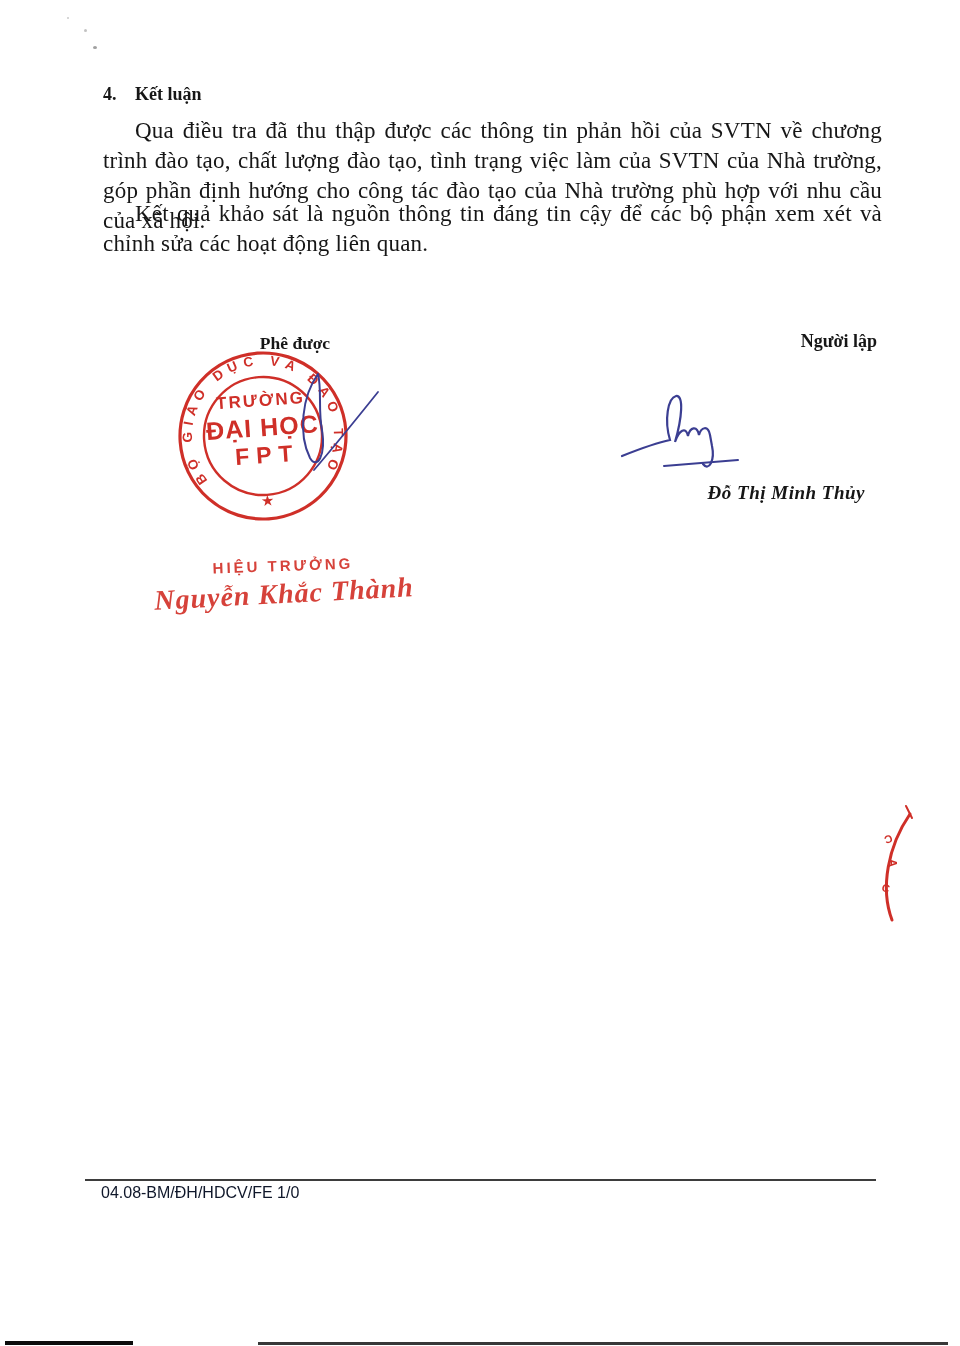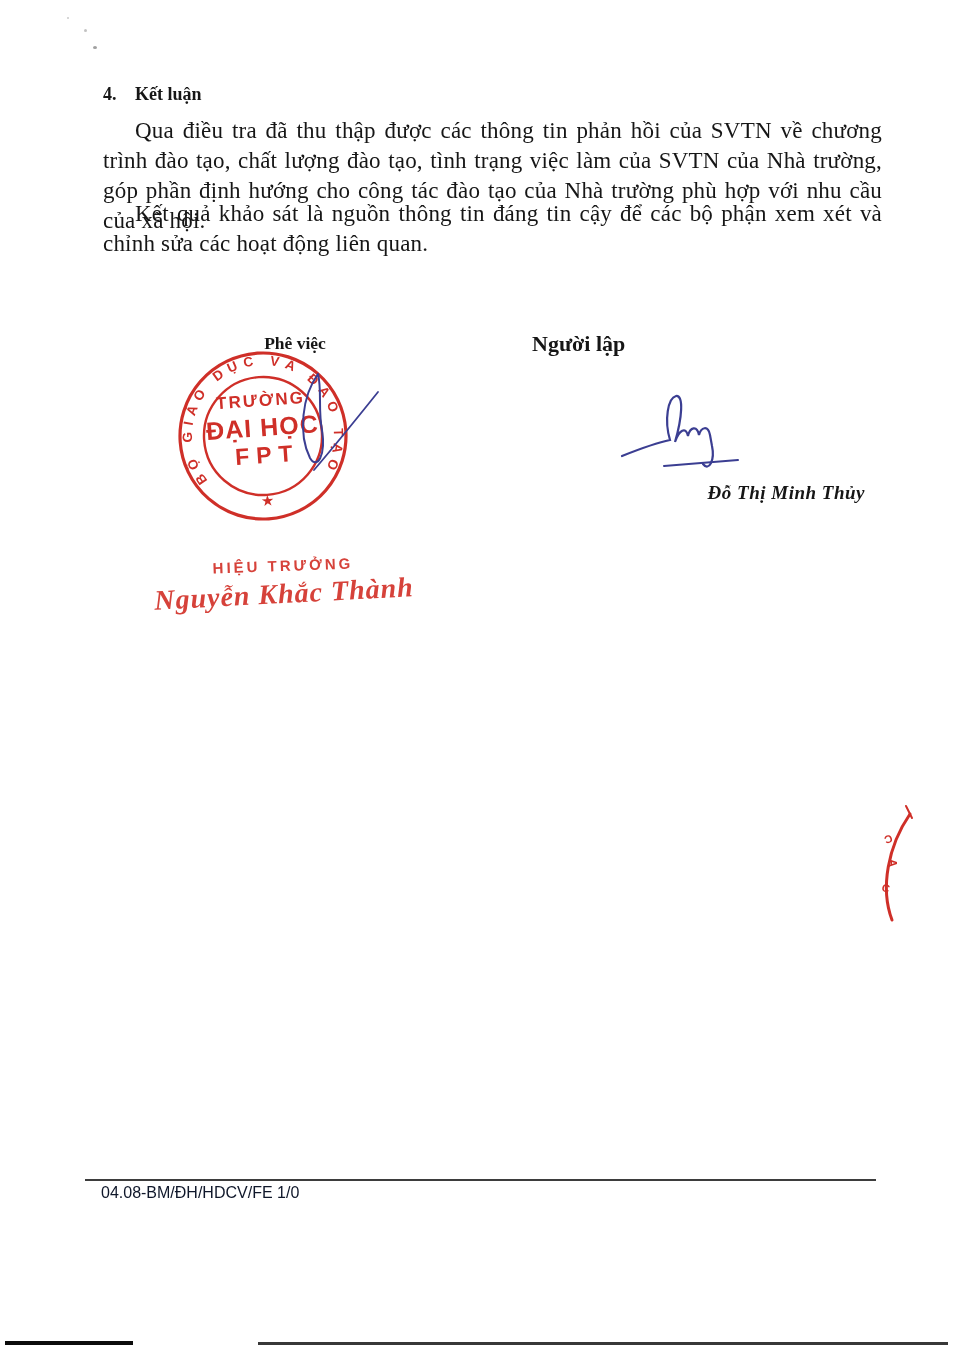--- a/index.html
+++ b/index.html
@@ -27,22 +27,22 @@
     letter-spacing:.2px;
   }
   .para1{top:116px;}
   .para2{top:199px;}
   
   .dateline{
     position:absolute;left:505px;top:294px;width:370px;
     text-align:center;font-size:17.5px;
   }
   .creator-title{
-    position:absolute;left:532px;top:331px;width:370px;
-    text-align:left;font-size:22px;font-weight:bold;
+    position:absolute;left:507px;top:331px;width:370px;
+    text-align:right;font-size:18px;font-weight:bold;
   }
   .approve-title{
     position:absolute;left:210px;top:333px;width:170px;
     text-align:center;font-size:17.5px;font-weight:bold;
   }
   .creator-name{
     position:absolute;left:505px;top:482px;width:360px;
     text-align:right;
     font-size:19px;font-weight:bold;font-style:italic;
     letter-spacing:.5px;
@@ -109,21 +109,21 @@
 
   <div class="heading">
     <span class="num">4.</span>
     <span>Kết luận</span>
   </div>
 
   <p class="para para1">Qua điều tra đã thu thập được các thông tin phản hồi của SVTN về chương trình đào tạo, chất lượng đào tạo, tình trạng việc làm của SVTN của Nhà trường, góp phần định hướng cho công tác đào tạo của Nhà trường phù hợp với nhu cầu của xã hội.</p>
   <p class="para para2">Kết quả khảo sát là nguồn thông tin đáng tin cậy để các bộ phận xem xét và chỉnh sửa các hoạt động liên quan.</p>
 
   <div class="creator-title">Người lập</div>
-  <div class="approve-title">Phê việc</div>
+  <div class="approve-title">Phê được</div>
 
   <svg class="stamp-svg" width="172" height="172" viewBox="0 0 172 172">
     <g transform="rotate(-4 86 86)">
       <circle class="stamp-ring" cx="86" cy="86" r="83" stroke-width="3.2"></circle>
       <circle class="stamp-ring" cx="86" cy="86" r="59" stroke-width="2.4"></circle>
       <defs>
         <path id="rimPath" d="M 27.9 126.7 A 71 71 0 1 1 144.1 126.7" fill="none"></path>
       </defs>
       <text class="rim-text">
         <textPath href="#rimPath" startOffset="0" textLength="306" lengthAdjust="spacing">BỘ GIÁO DỤC VÀ ĐÀO TẠO</textPath>

